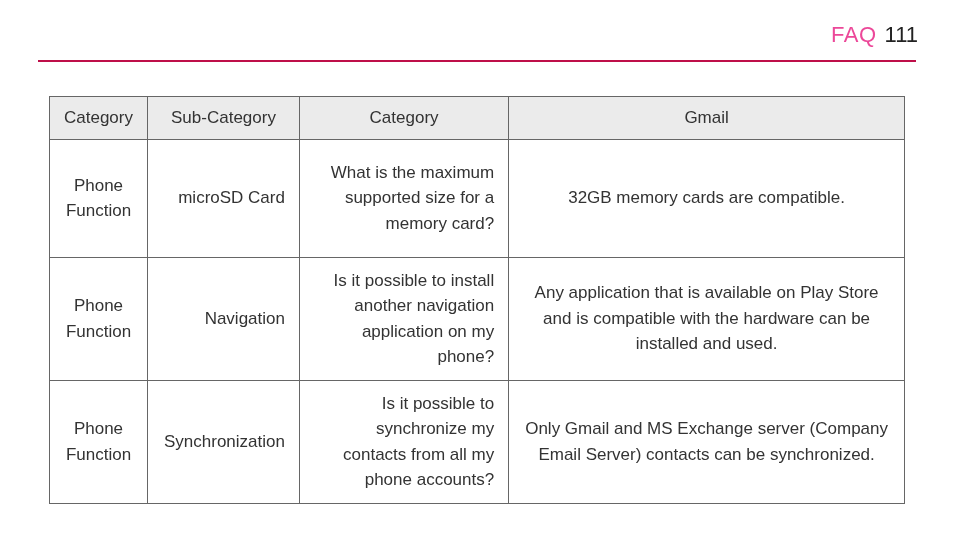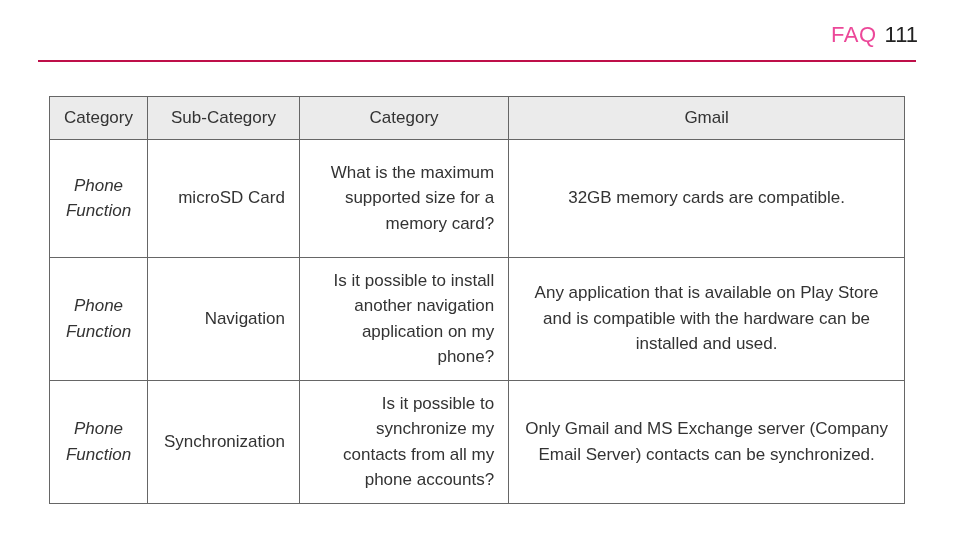--- a/index.html
+++ b/index.html
@@ -56,21 +56,21 @@
     background: #ebebeb;
     font-weight: 400;
     text-align: center;
     padding-top: 8px;
     padding-bottom: 8px;
   }
   col.c1 { width: 96px; }
   col.c2 { width: 152px; }
   col.c3 { width: 210px; }
   col.c4 { width: 398px; }
-  td.cat { text-align: center; font-style: italic; }
+  td.cat { text-align: center; }
   td.sub { text-align: right; }
   td.q   { text-align: right; }
   td.a   { text-align: center; }
   tbody tr { height: 118px; }
 </style>
 </head>
 <body>
 
 <div class="page">
   <div class="header">

